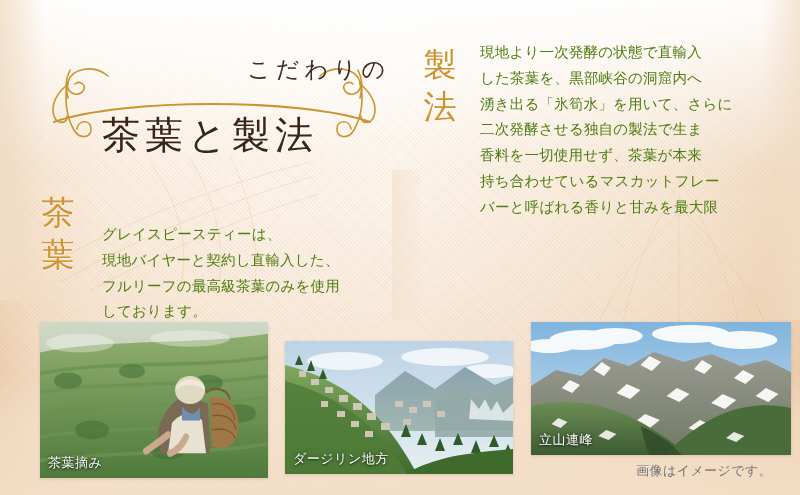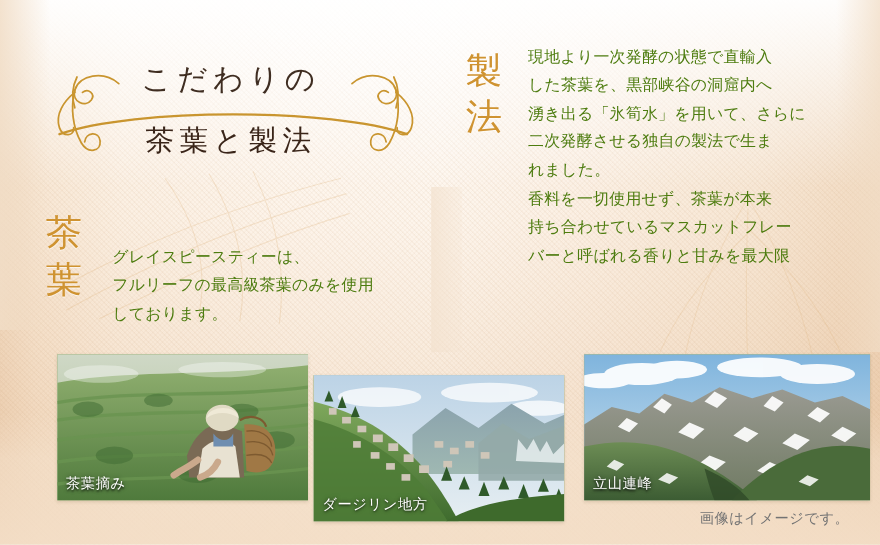--- a/index.html
+++ b/index.html
@@ -52,30 +52,30 @@
   
   .leaf-wm{position:absolute;opacity:.42;}
   .leaf-wm svg{display:block;}
 
   
   .title-wrap{
     position:absolute;left:30px;top:26px;width:360px;height:140px;
   }
   .title-kodawari{
     position:absolute;left:0;right:0;top:28px;
-    text-align:center;
+    text-align:right;
     font-family:"Liberation Serif","DejaVu Serif",serif;
-    font-size:27px;color:#3f2d21;letter-spacing:5px;
+    font-size:23px;color:#3f2d21;letter-spacing:5px;
     white-space:nowrap;
   }
   .title-main{
     position:absolute;left:0;right:0;top:84px;
     text-align:center;
     font-family:"Liberation Serif","DejaVu Serif",serif;
-    font-size:26px;color:#3a2519;letter-spacing:5px;
+    font-size:38px;color:#3a2519;letter-spacing:5px;
     white-space:nowrap;
   }
   .arc{position:absolute;left:22px;top:70px;width:320px;height:30px;}
   .flourish-l{position:absolute;left:14px;top:28px;width:72px;height:90px;}
   .flourish-r{position:absolute;left:282px;top:28px;width:72px;height:90px;}
 
   
   .sec{position:absolute;display:flex;}
   .sec-label{
     font-family:"Liberation Serif","DejaVu Serif",serif;
@@ -107,21 +107,21 @@
     box-shadow:0 1px 3px rgba(120,90,60,.2);
     background:#9ab27d;
   }
   .photo .cap{
     position:absolute;left:8px;bottom:6px;
     color:#fff;font-size:13px;letter-spacing:.5px;
     text-shadow:0 1px 2px rgba(0,0,0,.65),0 0 4px rgba(0,0,0,.5);
     font-family:"Liberation Sans","DejaVu Sans",sans-serif;
     white-space:nowrap;
   }
-  #photo-1{left:40px;top:322px;width:228px;height:133px;margin-left:12px;}
+  #photo-1{left:40px;top:322px;width:228px;height:156px;}
   #photo-2{left:285px;top:341px;width:228px;height:133px;}
   #photo-3{left:531px;top:322px;width:260px;height:133px;}
   .photo svg{position:absolute;inset:0;width:100%;height:100%;}
 
   .disclaimer{
     position:absolute;right:28px;top:462px;
     font-size:13px;color:#737373;letter-spacing:.4px;
     font-family:"Liberation Sans","DejaVu Sans",sans-serif;
     white-space:nowrap;
     text-align:center;
@@ -192,36 +192,36 @@
     <div class="title-main">茶葉と製法</div>
   </div>
 
   <div class="sec" id="sec-cha">
     <div class="sec-label">
       <span>茶</span>
       <span>葉</span>
     </div>
     <div class="sec-body">
       <p>グレイスピースティーは、</p>
+      <p>現地バイヤーと契約し直輸入した、</p>
       <p>フルリーフの最高級茶葉のみを使用</p>
       <p>しております。</p>
     </div>
   </div>
 
   <div class="sec" id="sec-seiho">
     <div class="sec-label">
       <span>製</span>
       <span>法</span>
     </div>
     <div class="sec-body">
       <p>現地より一次発酵の状態で直輸入</p>
       <p>した茶葉を、黒部峡谷の洞窟内へ</p>
       <p>湧き出る「氷筍水」を用いて、さらに</p>
       <p>二次発酵させる独自の製法で生ま</p>
-      <p>れました。</p>
       <p>香料を一切使用せず、茶葉が本来</p>
       <p>持ち合わせているマスカットフレー</p>
       <p>バーと呼ばれる香りと甘みを最大限</p>
     </div>
   </div>
 
   <div class="photo" id="photo-1">
     <svg viewBox="0 0 228 133" preserveAspectRatio="none">
       <defs>
         <linearGradient id="p1sky" x1="0" y1="0" x2="0" y2="1">

